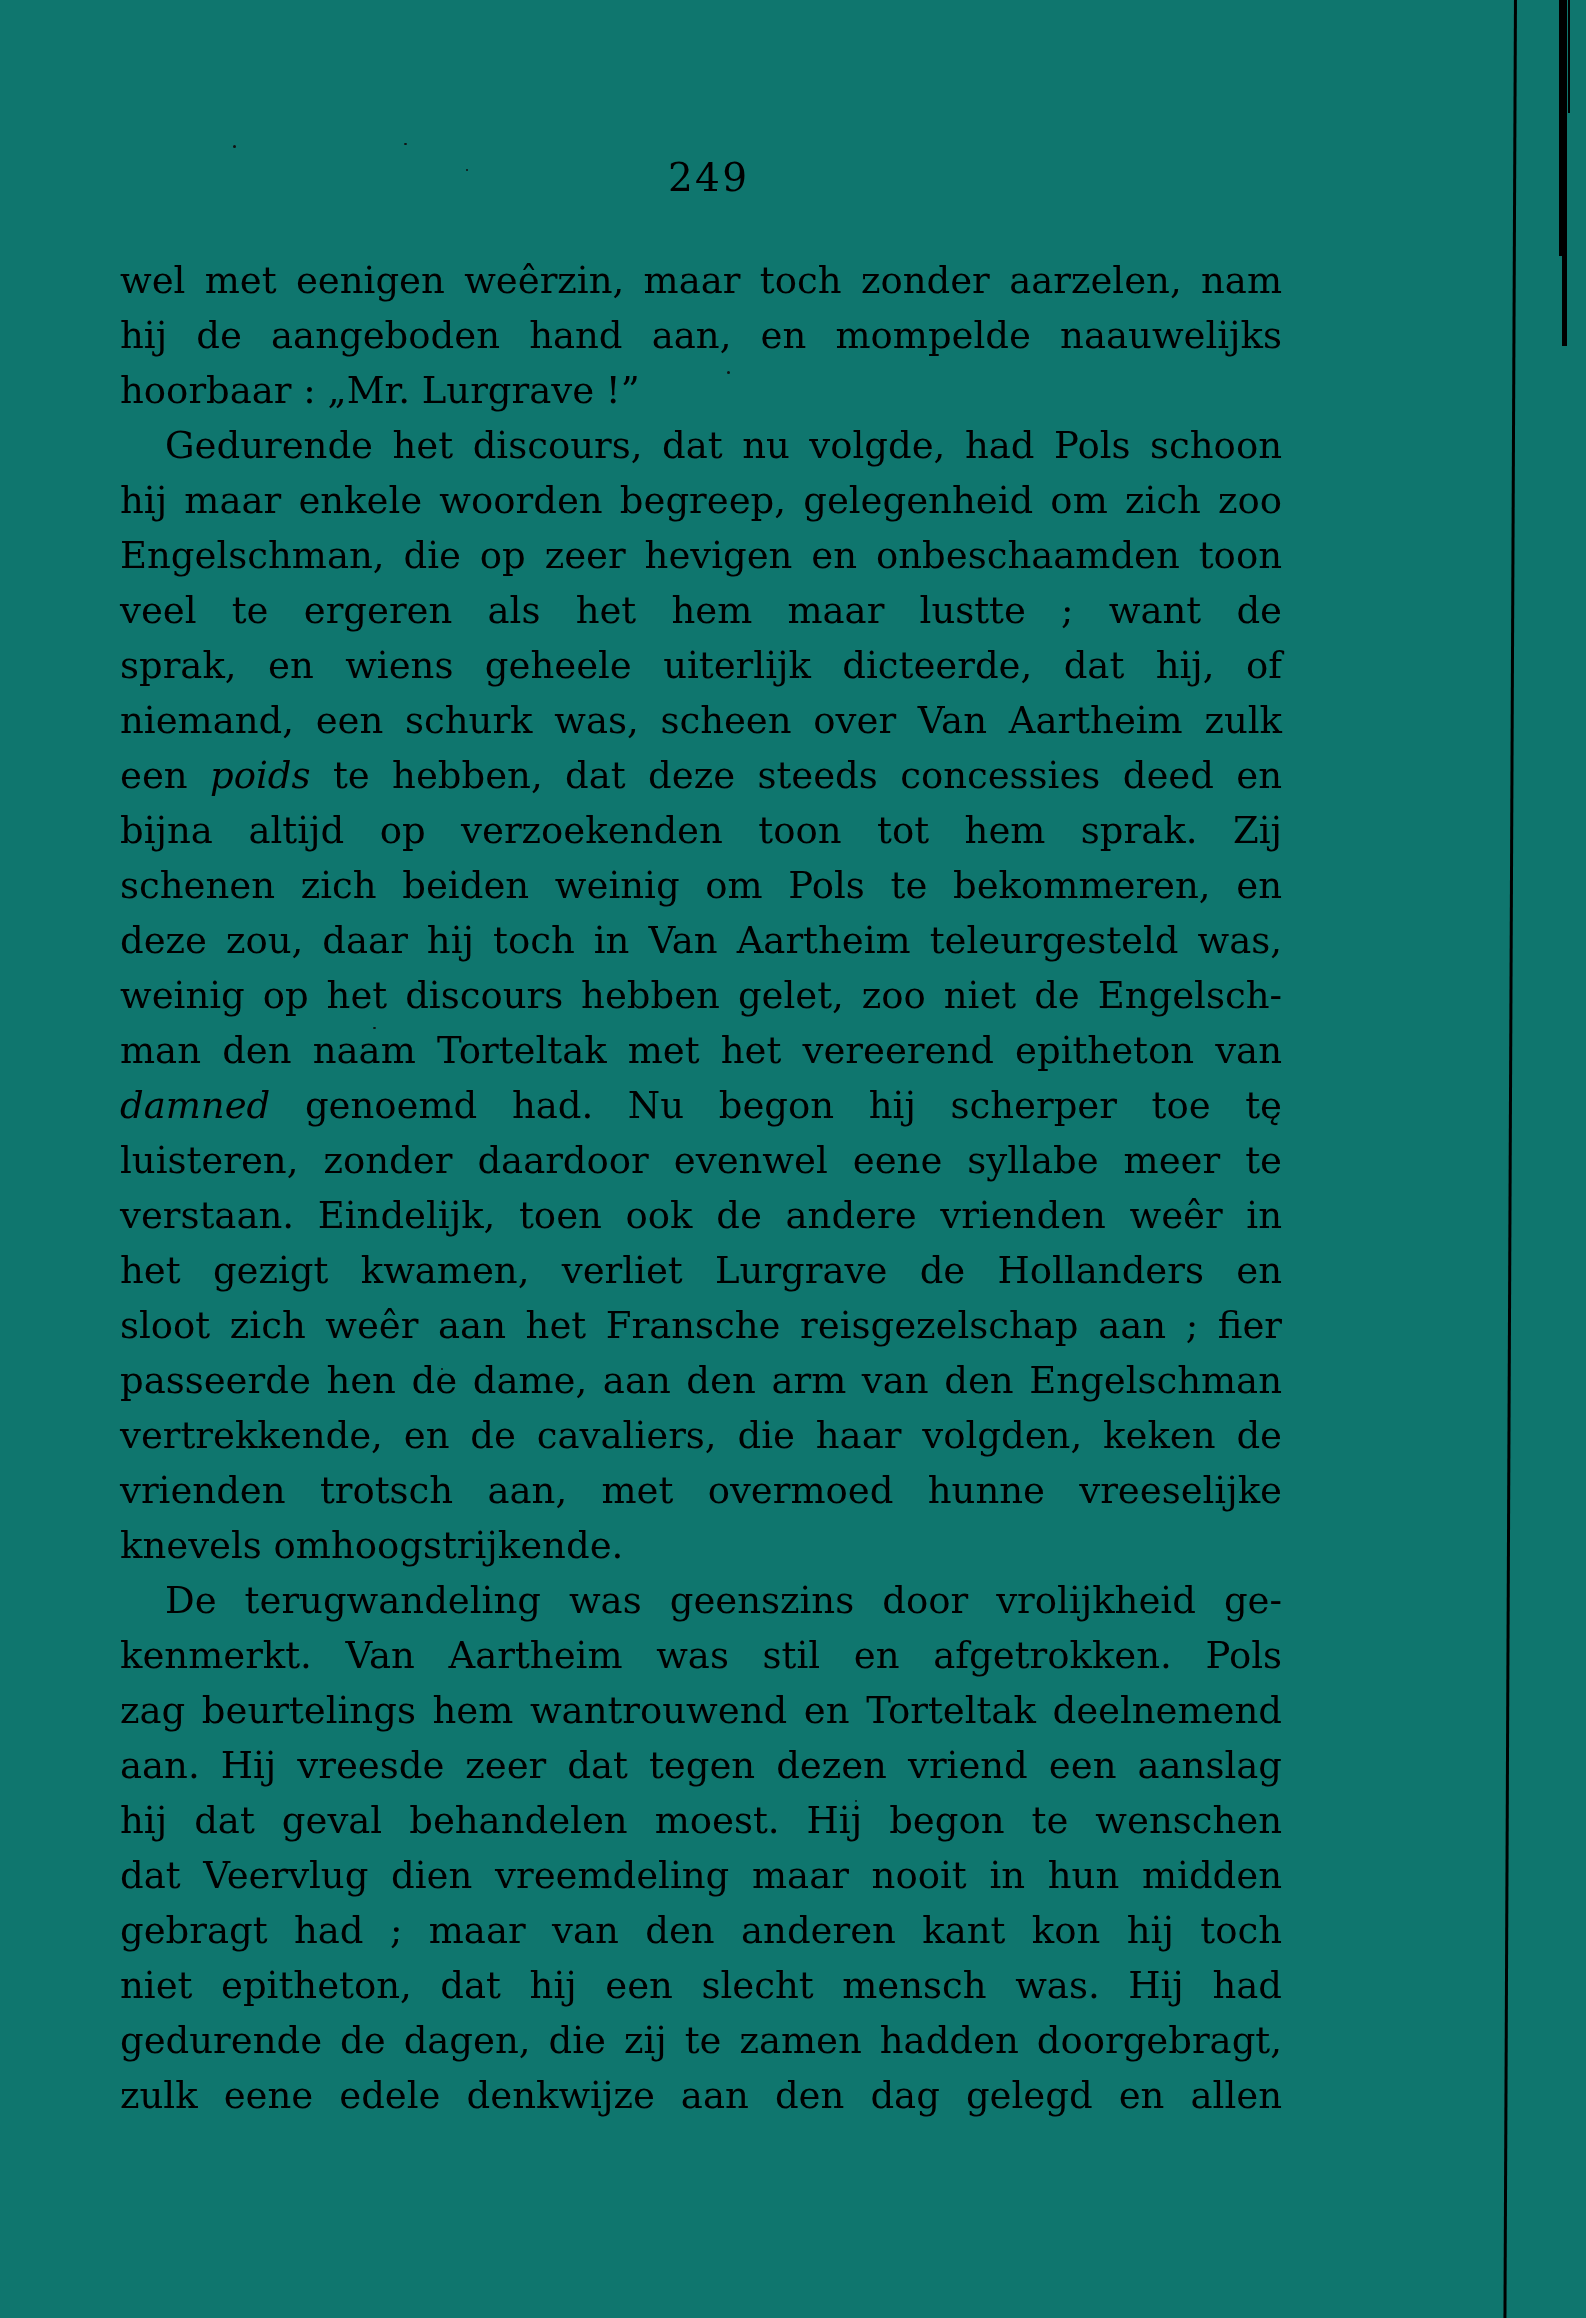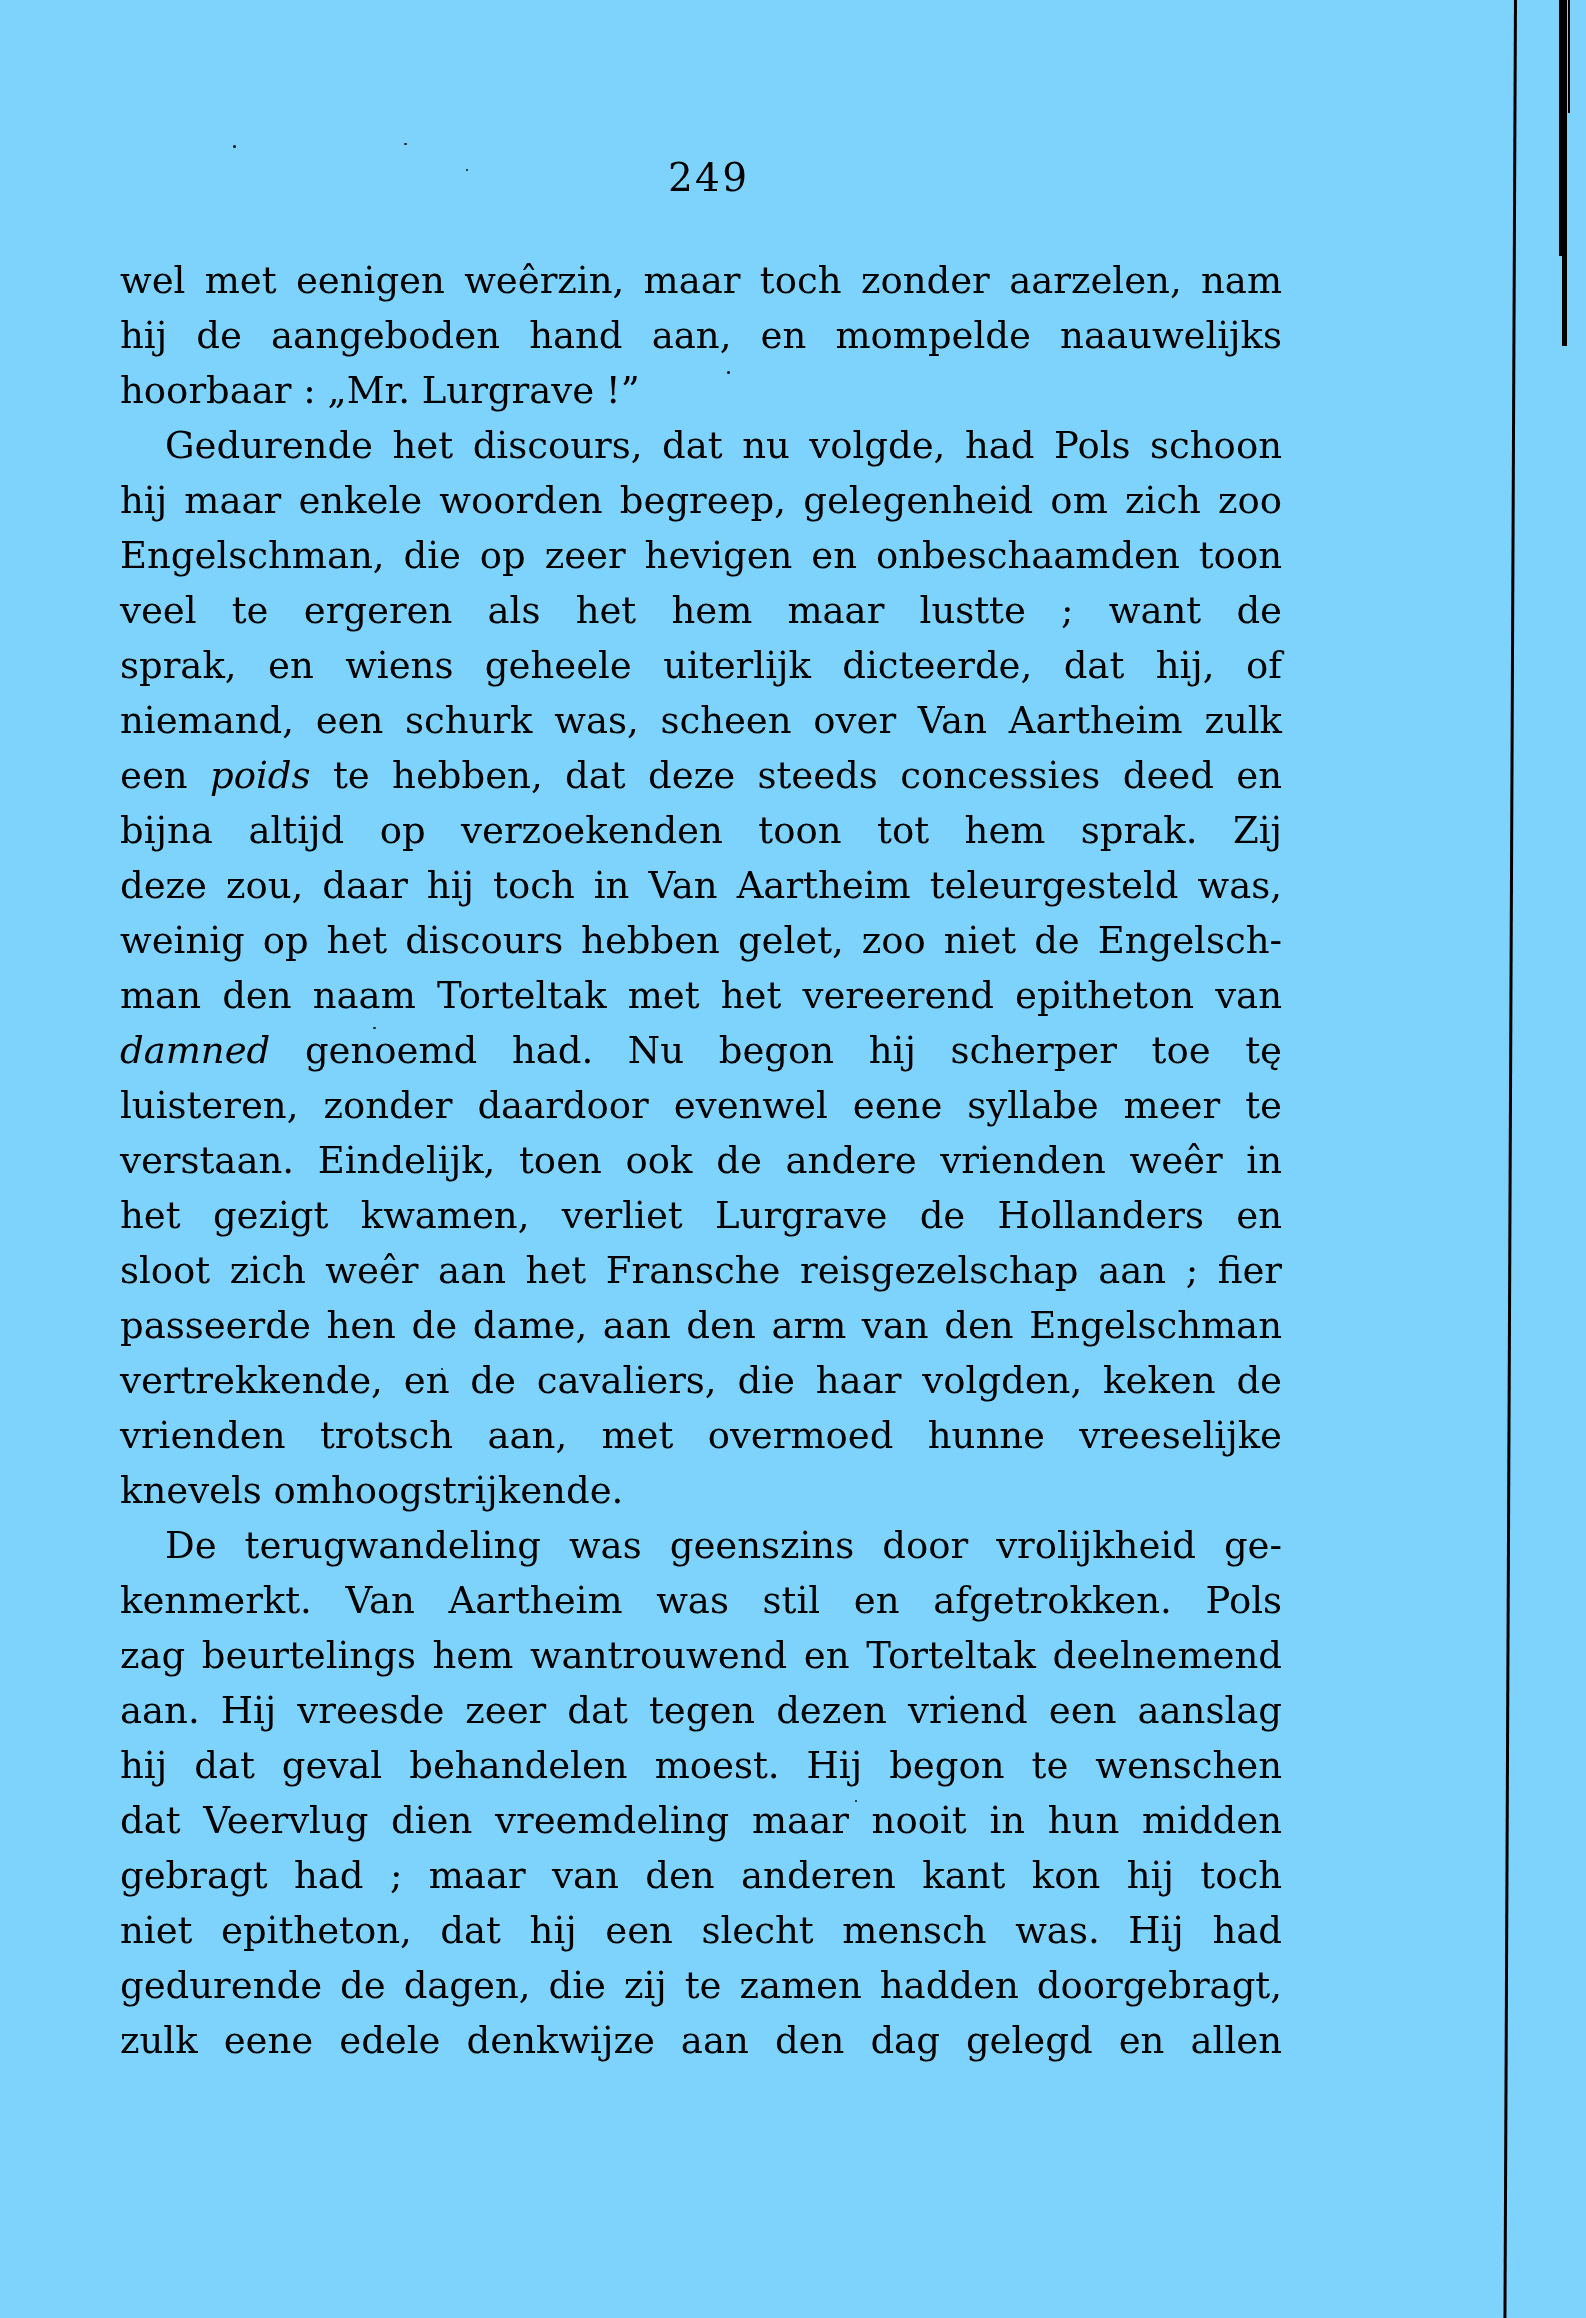--- a/index.html
+++ b/index.html
@@ -1,19 +1,19 @@
 <!DOCTYPE html>
 <html style="font-size:12.4px"><head>
 <meta charset="utf-8">
 <style>
   html,body{margin:0;padding:0;background:#e8e8e8;}
   .page{
     position:relative;
     width:1587px;height:2319px;
-    background:#7dd3fc;
+    background:#0f766e;
     overflow:hidden;
     font-family:"DejaVu Serif","Liberation Serif",serif;
     color:#000;
   }
   .pagenum{
     position:absolute;
     left:668px;top:158px;
     font-size:39px;line-height:39px;
     letter-spacing:2.3px;
   }
@@ -57,20 +57,21 @@
       <div class="line j"><span>hij de aangeboden hand aan, en mompelde naauwelijks</span></div>
       <div class="line"><span>hoorbaar : „Mr. Lurgrave !”</span></div>
       <div class="line j ind"><span>Gedurende het discours, dat nu volgde, had Pols schoon</span></div>
       <div class="line j"><span>hij maar enkele woorden begreep, gelegenheid om zich zoo</span></div>
       <div class="line j"><span>Engelschman, die op zeer hevigen en onbeschaamden toon</span></div>
       <div class="line j"><span>veel te ergeren als het hem maar lustte ; want de</span></div>
       <div class="line j"><span>sprak, en wiens geheele uiterlijk dicteerde, dat hij, of</span></div>
       <div class="line j"><span>niemand, een schurk was, scheen over Van Aartheim zulk</span></div>
       <div class="line j"><span>een </span><i>poids</i><span> te hebben, dat deze steeds concessies deed en</span></div>
       <div class="line j"><span>bijna altijd op verzoekenden toon tot hem sprak. Zij</span></div>
+      <div class="line j"><span>schenen zich beiden weinig om Pols te bekommeren, en</span></div>
       <div class="line j"><span>deze zou, daar hij toch in Van Aartheim teleurgesteld was,</span></div>
       <div class="line j"><span>weinig op het discours hebben gelet, zoo niet de Engelsch-</span></div>
       <div class="line j"><span>man den naam Torteltak met het vereerend epitheton van</span></div>
       <div class="line j"><i>damned</i><span> genoemd had.  Nu begon hij scherper toe tę</span></div>
       <div class="line j"><span>luisteren, zonder daardoor evenwel eene syllabe meer te</span></div>
       <div class="line j"><span>verstaan.  Eindelijk, toen ook de andere vrienden weêr in</span></div>
       <div class="line j"><span>het gezigt kwamen, verliet Lurgrave de Hollanders en</span></div>
       <div class="line j"><span>sloot zich weêr aan het Fransche reisgezelschap aan ; fier</span></div>
       <div class="line j"><span>passeerde hen de dame, aan den arm van den Engelschman</span></div>
       <div class="line j"><span>vertrekkende, en de cavaliers, die haar volgden, keken de</span></div>

